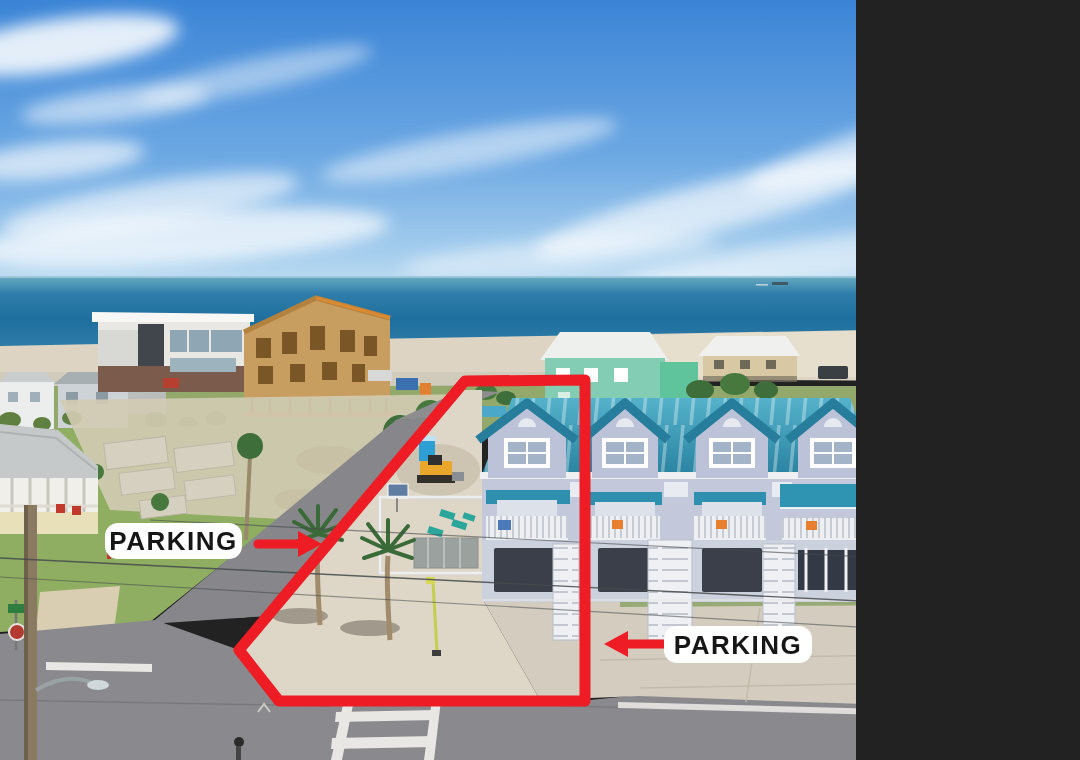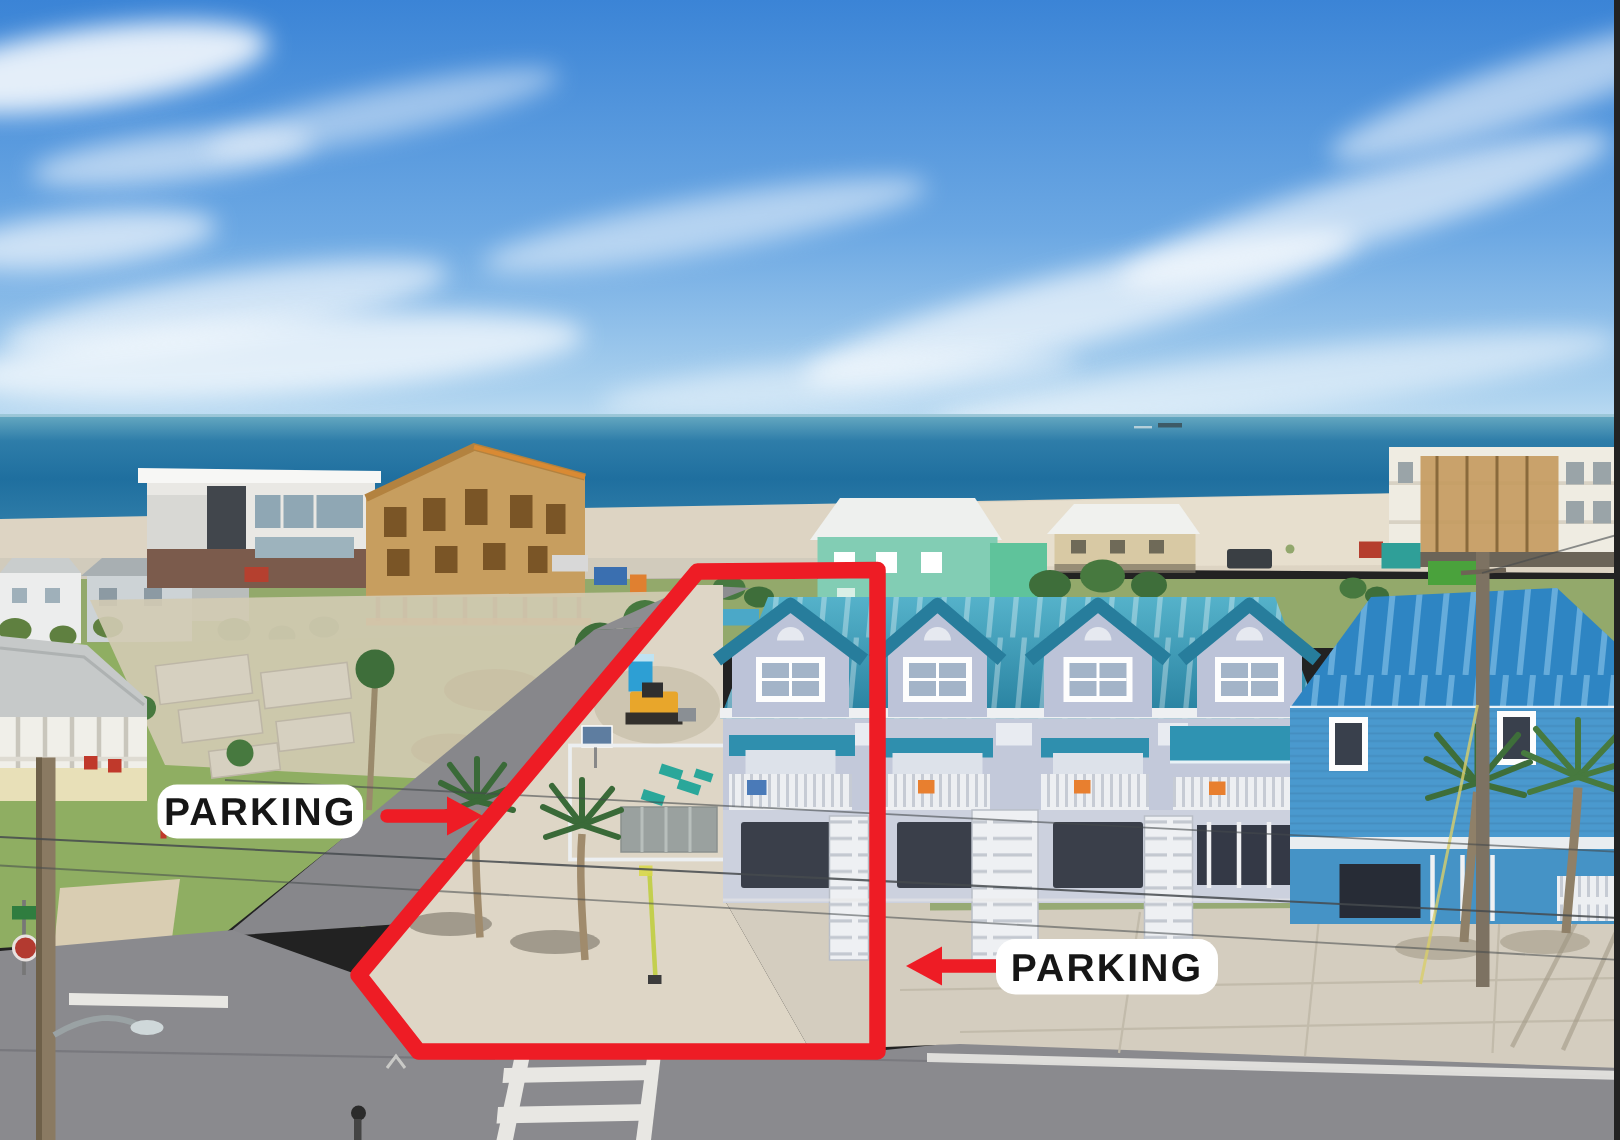--- a/index.html
+++ b/index.html
@@ -1,16 +1,16 @@
 <!DOCTYPE html>
 <html><head>
 <meta charset="utf-8">
 <style>
   html,body{margin:0;padding:0;background:#222;}
-  .stage{position:relative;width:1076px;height:760px;overflow:hidden;
+  .stage{position:relative;width:856px;height:760px;overflow:hidden;
          font-family:"Liberation Sans",sans-serif;}
   .stage svg{position:absolute;left:0;top:0;}
   .parking-label{position:absolute;display:flex;align-items:center;justify-content:center;
     background:#fff;border-radius:13px;color:#161616;font-weight:600;font-size:26px;
     letter-spacing:1.5px;line-height:1;}
   .parking-label.left{left:105px;top:523px;width:137px;height:36px;}
   .parking-label.right{left:664px;top:626px;width:148px;height:37px;}
 </style>
 </head>
 <body>

